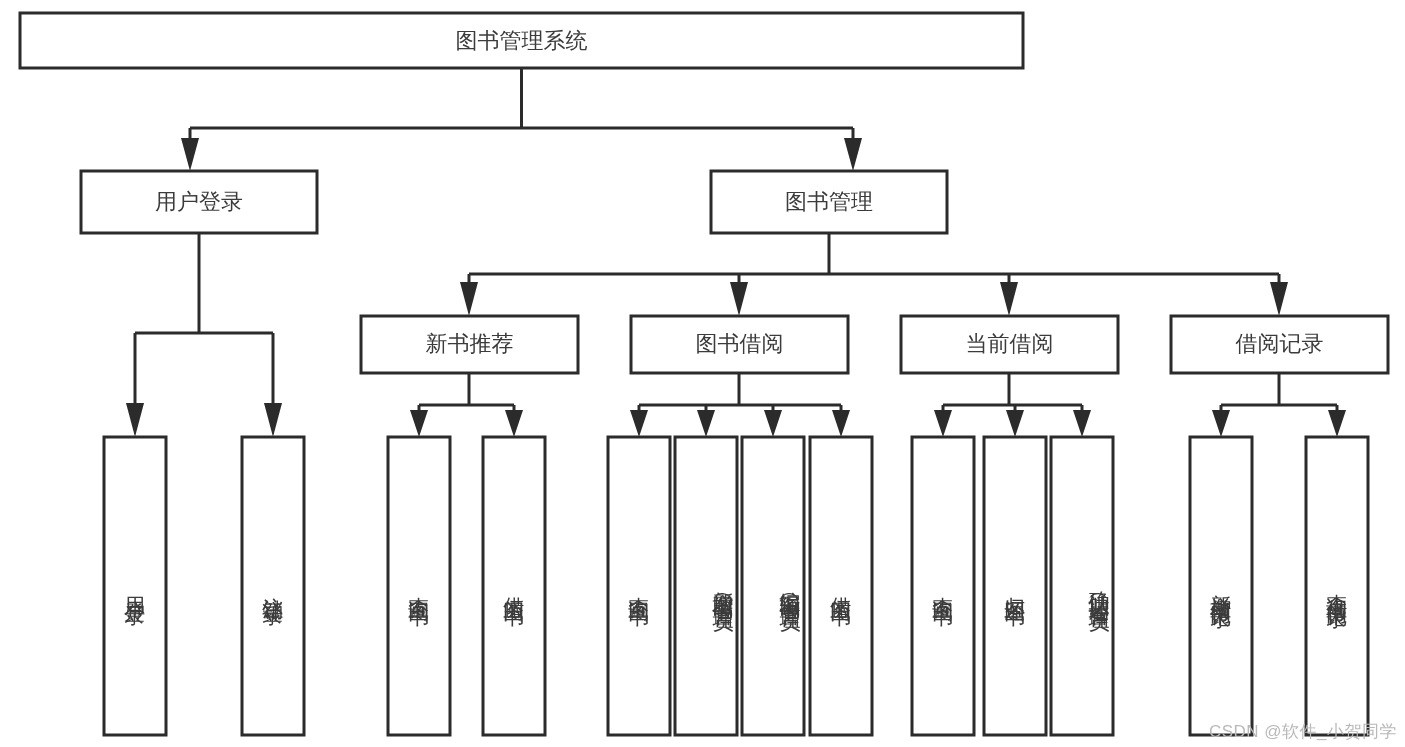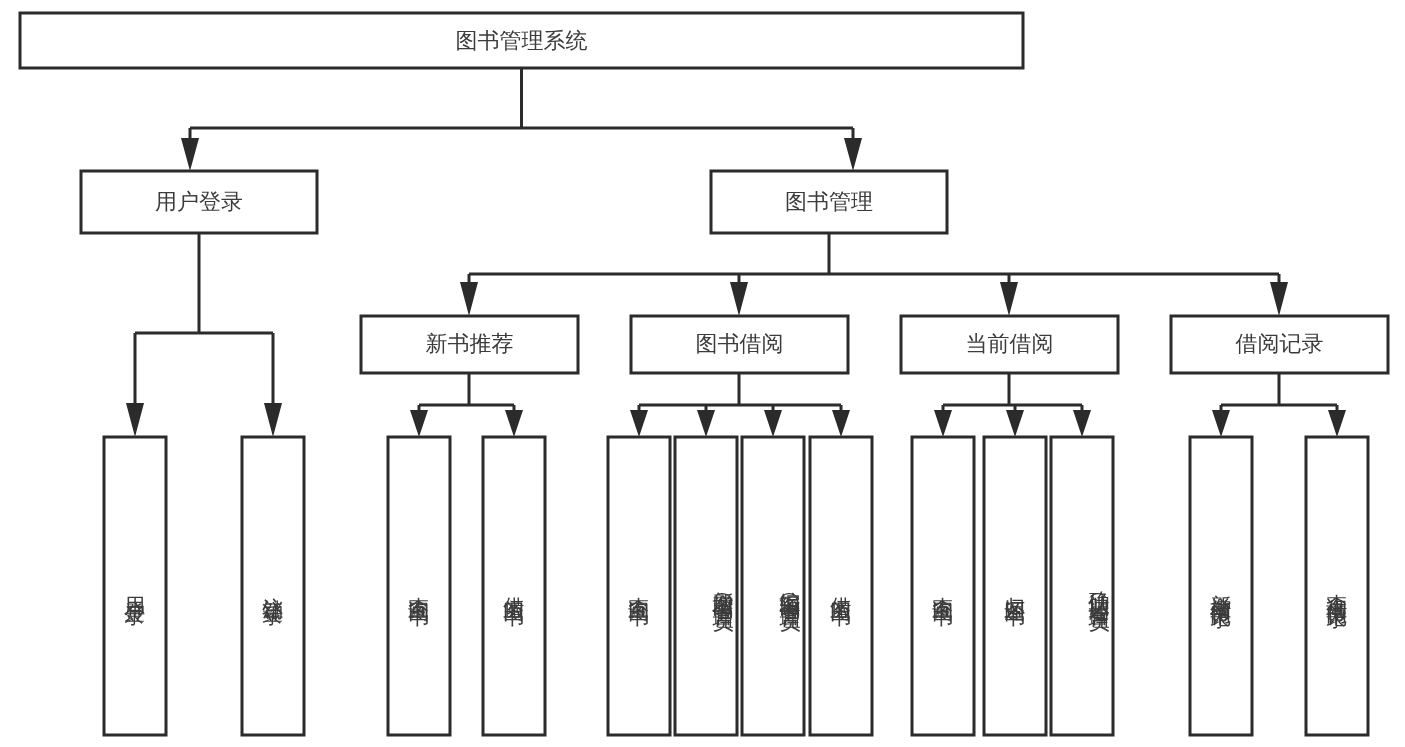--- a/index.html
+++ b/index.html
@@ -219,14 +219,15 @@
   <div class="leaf-label" style="left:912px; top:437px; width:62px; height:298px; display:flex; align-items:center; justify-content:center;">查询图书</div>
 
   <div class="leaf-label" style="left:984px; top:437px; width:62px; height:298px; display:flex; align-items:center; justify-content:center;">归还图书</div>
 
   <div class="leaf-label" style="left:1051px; top:442px; width:62px; height:290px; display:flex; align-items:flex-start; justify-content:center;">确认归还（管理员）</div>
 
   <div class="leaf-label" style="left:1190px; top:437px; width:62px; height:298px; display:flex; align-items:center; justify-content:center;">新增借阅记录</div>
 
   <div class="leaf-label" style="left:1306px; top:437px; width:62px; height:298px; display:flex; align-items:center; justify-content:center;">查询借阅记录</div>
 
+  <div class="watermark">CSDN @软件_小贺同学</div>
 
 </div>
 
 </body></html>

